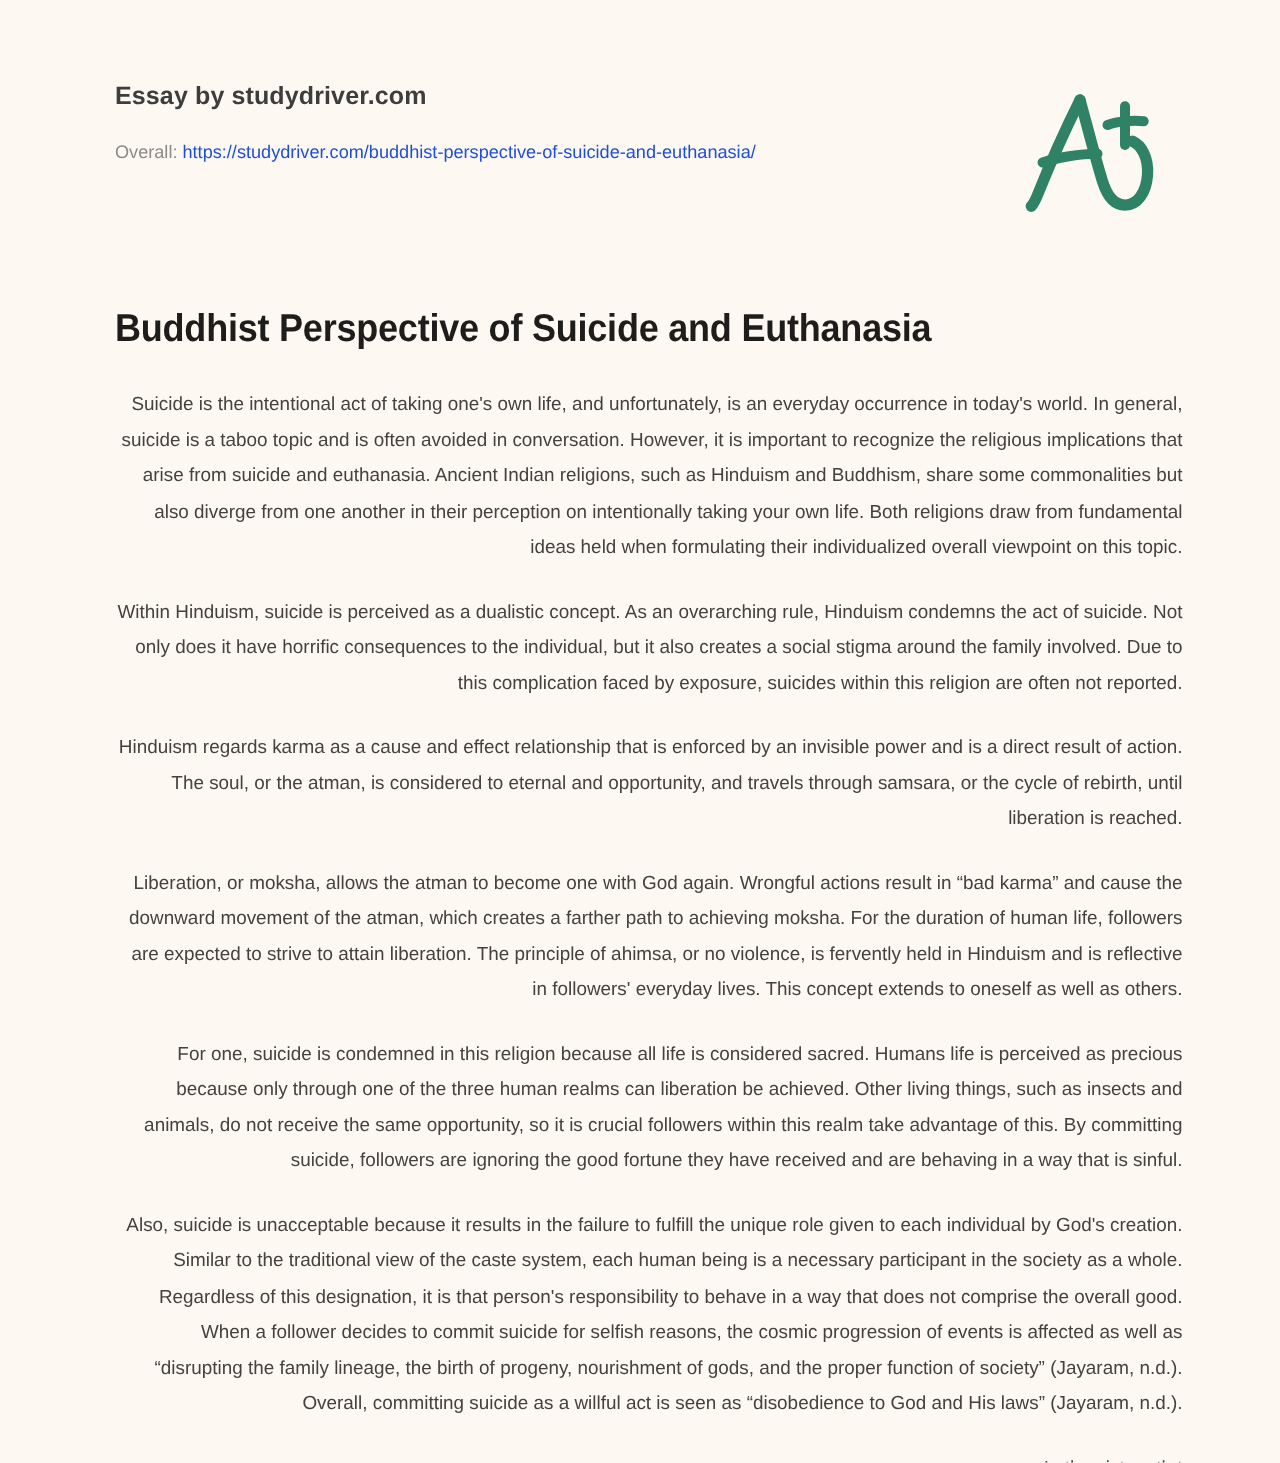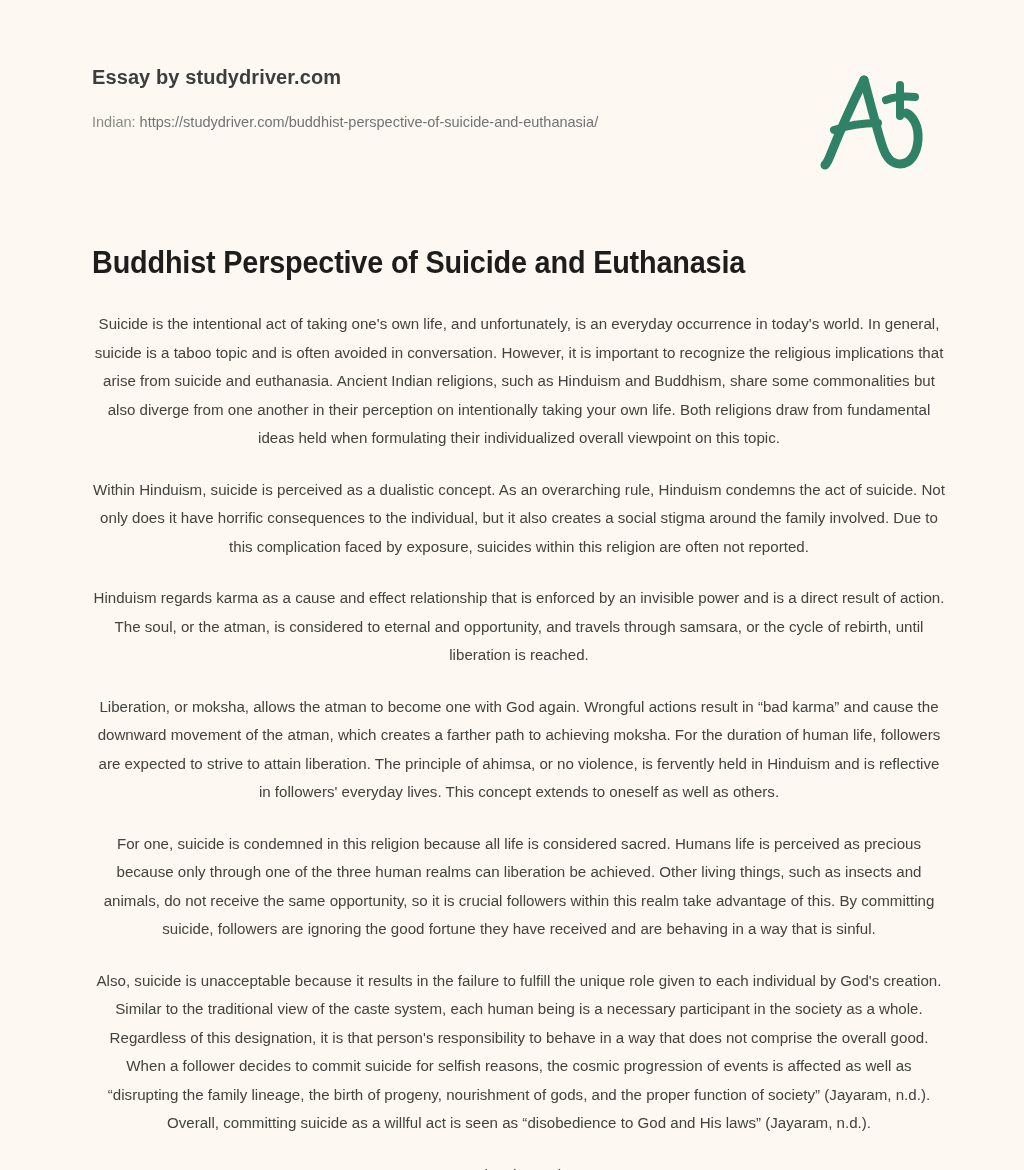--- a/index.html
+++ b/index.html
@@ -51,21 +51,21 @@
   .source-line {
     margin: 22px 0 0 0;
     font-size: 14.5px;
     line-height: 20px;
     white-space: nowrap;
   }
   .source-label {
     color: #8b8b86;
   }
   .source-url {
-    color: #737373;
+    color: #1d4ed8;
     text-decoration: none;
     text-align: right;
   }
 
   
   .logo {
     position: absolute;
     left: 812px;
     top: 70px;
     width: 118px;
@@ -96,21 +96,21 @@
 
   .body-copy {
     margin-top: 27px;
   }
 
   .body-copy p {
     margin: 0 0 23px 0;
     font-size: 15.1px;
     line-height: 28.5px;
     color: #44423f;
-    text-align: center;
+    text-align: right;
     letter-spacing: 0.01px;
   }
 
   .body-copy p:last-child {
     margin-bottom: 0;
   }
 
   .truncated {
     overflow: hidden;
   }
@@ -119,21 +119,21 @@
 <body>
 
 <div class="page">
 
   <div class="header">
 
     <div class="header-text">
       <div class="essay-by">Essay by studydriver.com</div>
 
       <div class="source-line">
-        <span class="source-label">Indian:</span>
+        <span class="source-label">Overall:</span>
         <span class="source-url">https://studydriver.com/buddhist-perspective-of-suicide-and-euthanasia/</span>
       </div>
     </div>
 
     <div class="logo">
       <svg width="118" height="100" viewBox="0 0 118 100" fill="none" xmlns="http://www.w3.org/2000/svg">
 
         <path d="M52 10 C46 22, 30 56, 18 86 C16 91, 14 94, 13 95" stroke="#2f8266" stroke-width="9" stroke-linecap="round" stroke-linejoin="round"></path>
 
         <path d="M52 10 C56 24, 64 56, 70 75 C74 88, 80 94, 88 94

